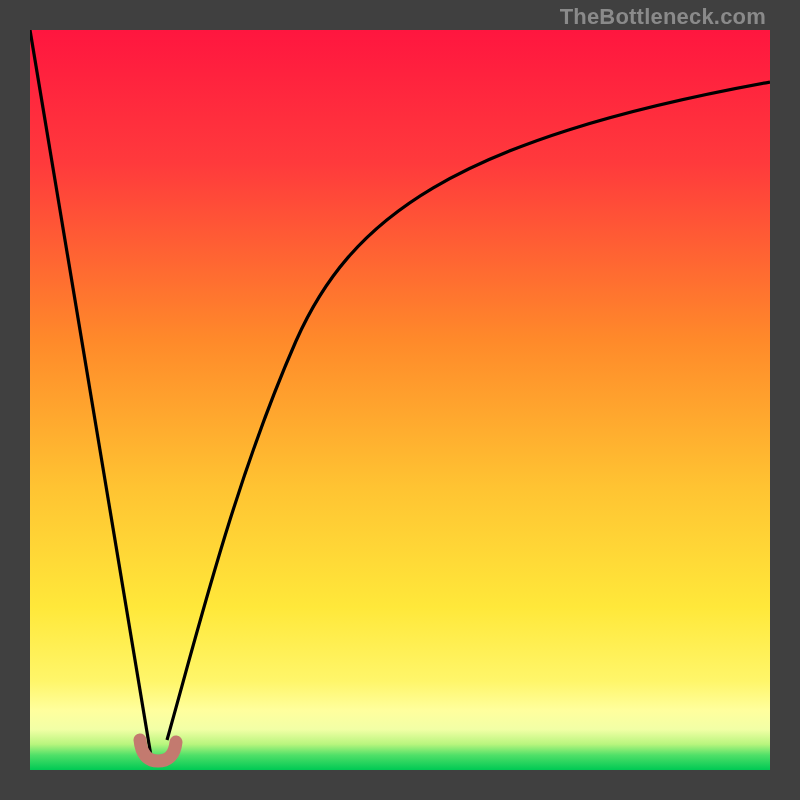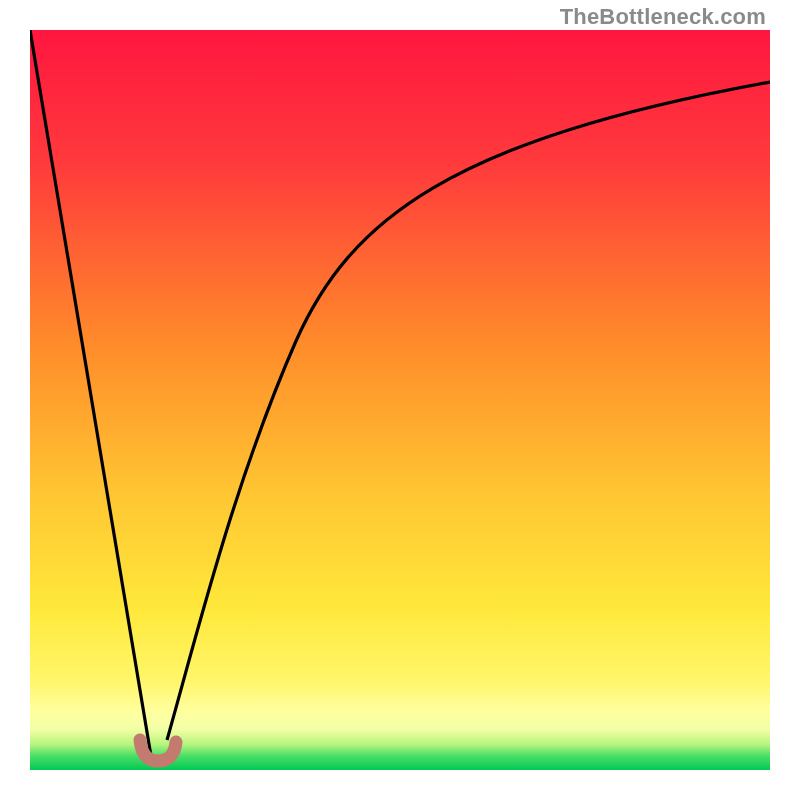--- a/index.html
+++ b/index.html
@@ -9,21 +9,21 @@
     height: 800px;
     background: #000;
     overflow: hidden;
   }
   .frame {
     position: absolute;
     left: 0;
     top: 0;
     width: 800px;
     height: 800px;
-    background: #ffffff;
+    background: #404040;
   }
   .plot {
     position: absolute;
     left: 30px;
     top: 30px;
     width: 740px;
     height: 740px;
     overflow: hidden;
   }
   .gradient {

